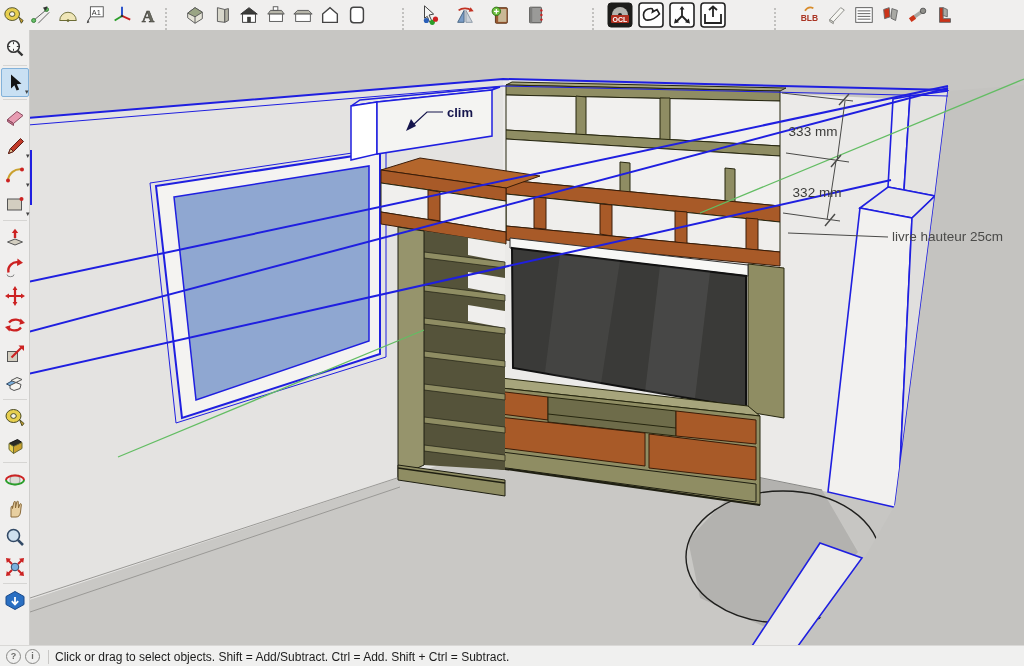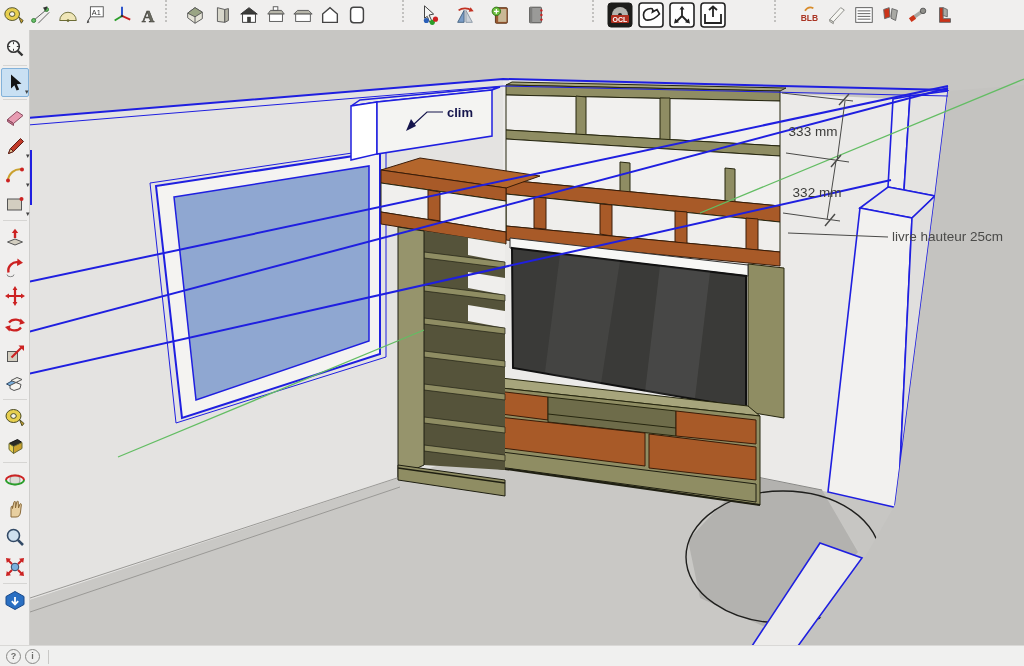--- a/index.html
+++ b/index.html
@@ -1,18 +1,18 @@
 <!DOCTYPE html>
 <html><head>
 <meta charset="utf-8">
 <style>
   html,body{margin:0;padding:0;background:#888;}
   .app{position:relative;width:1024px;height:666px;background:#f0efee;font-family:"Liberation Sans",sans-serif;overflow:hidden;}
   
-  .toolbar-top{position:absolute;left:0;top:0;width:1024px;height:30px;background:#f0efee;border-bottom:1px solid #cfcecc;display:flex;align-items:flex-start;}
+  .toolbar-top{position:absolute;left:0;top:0;width:1024px;height:30px;background:#f0efee;border-bottom:1px solid #cfcecc;display:flex;align-items:flex-end;}
   .tb-group{display:flex;align-items:center;height:30px;}
   .grip{width:5px;height:22px;margin:0 3px;border-left:2px dotted #c2c1bf;}
   .tb-btn{width:27px;height:27px;display:flex;align-items:center;justify-content:center;cursor:pointer;}
   .tb-btn svg{width:22px;height:22px;}
   .boxed svg{width:26px;height:26px;}
   
   .toolbar-left{position:absolute;left:0;top:30px;width:30px;height:615px;background:#f0efee;border-right:1px solid #cfcecc;display:flex;flex-direction:column;align-items:center;padding-top:4px;box-sizing:border-box;}
   .lt-btn{position:relative;width:28px;height:29px;display:flex;align-items:center;justify-content:center;cursor:pointer;}
   .lt-btn svg{width:22px;height:22px;}
   .lt-btn.active{background:#c9e0f3;border:1px solid #83b2da;box-sizing:border-box;border-radius:2px;}
@@ -504,15 +504,16 @@
       <polygon points="406,131 416,126 411,119" fill="#15154d"></polygon>
       <text x="447" y="117" font-size="13" font-weight="600" fill="#15154d" font-family="Liberation Sans,sans-serif">clim</text>
     </svg>
   </div>
 
   <div class="statusbar">
     <span class="sb-ic">?</span>
 
     <span class="sb-ic" style="margin-left:4px">i</span>
     <span class="sb-sep"></span>
+    <span>Click or drag to select objects. Shift = Add/Subtract. Ctrl = Add. Shift + Ctrl = Subtract.</span>
   </div>
 
 </div>
 
 </body></html>

